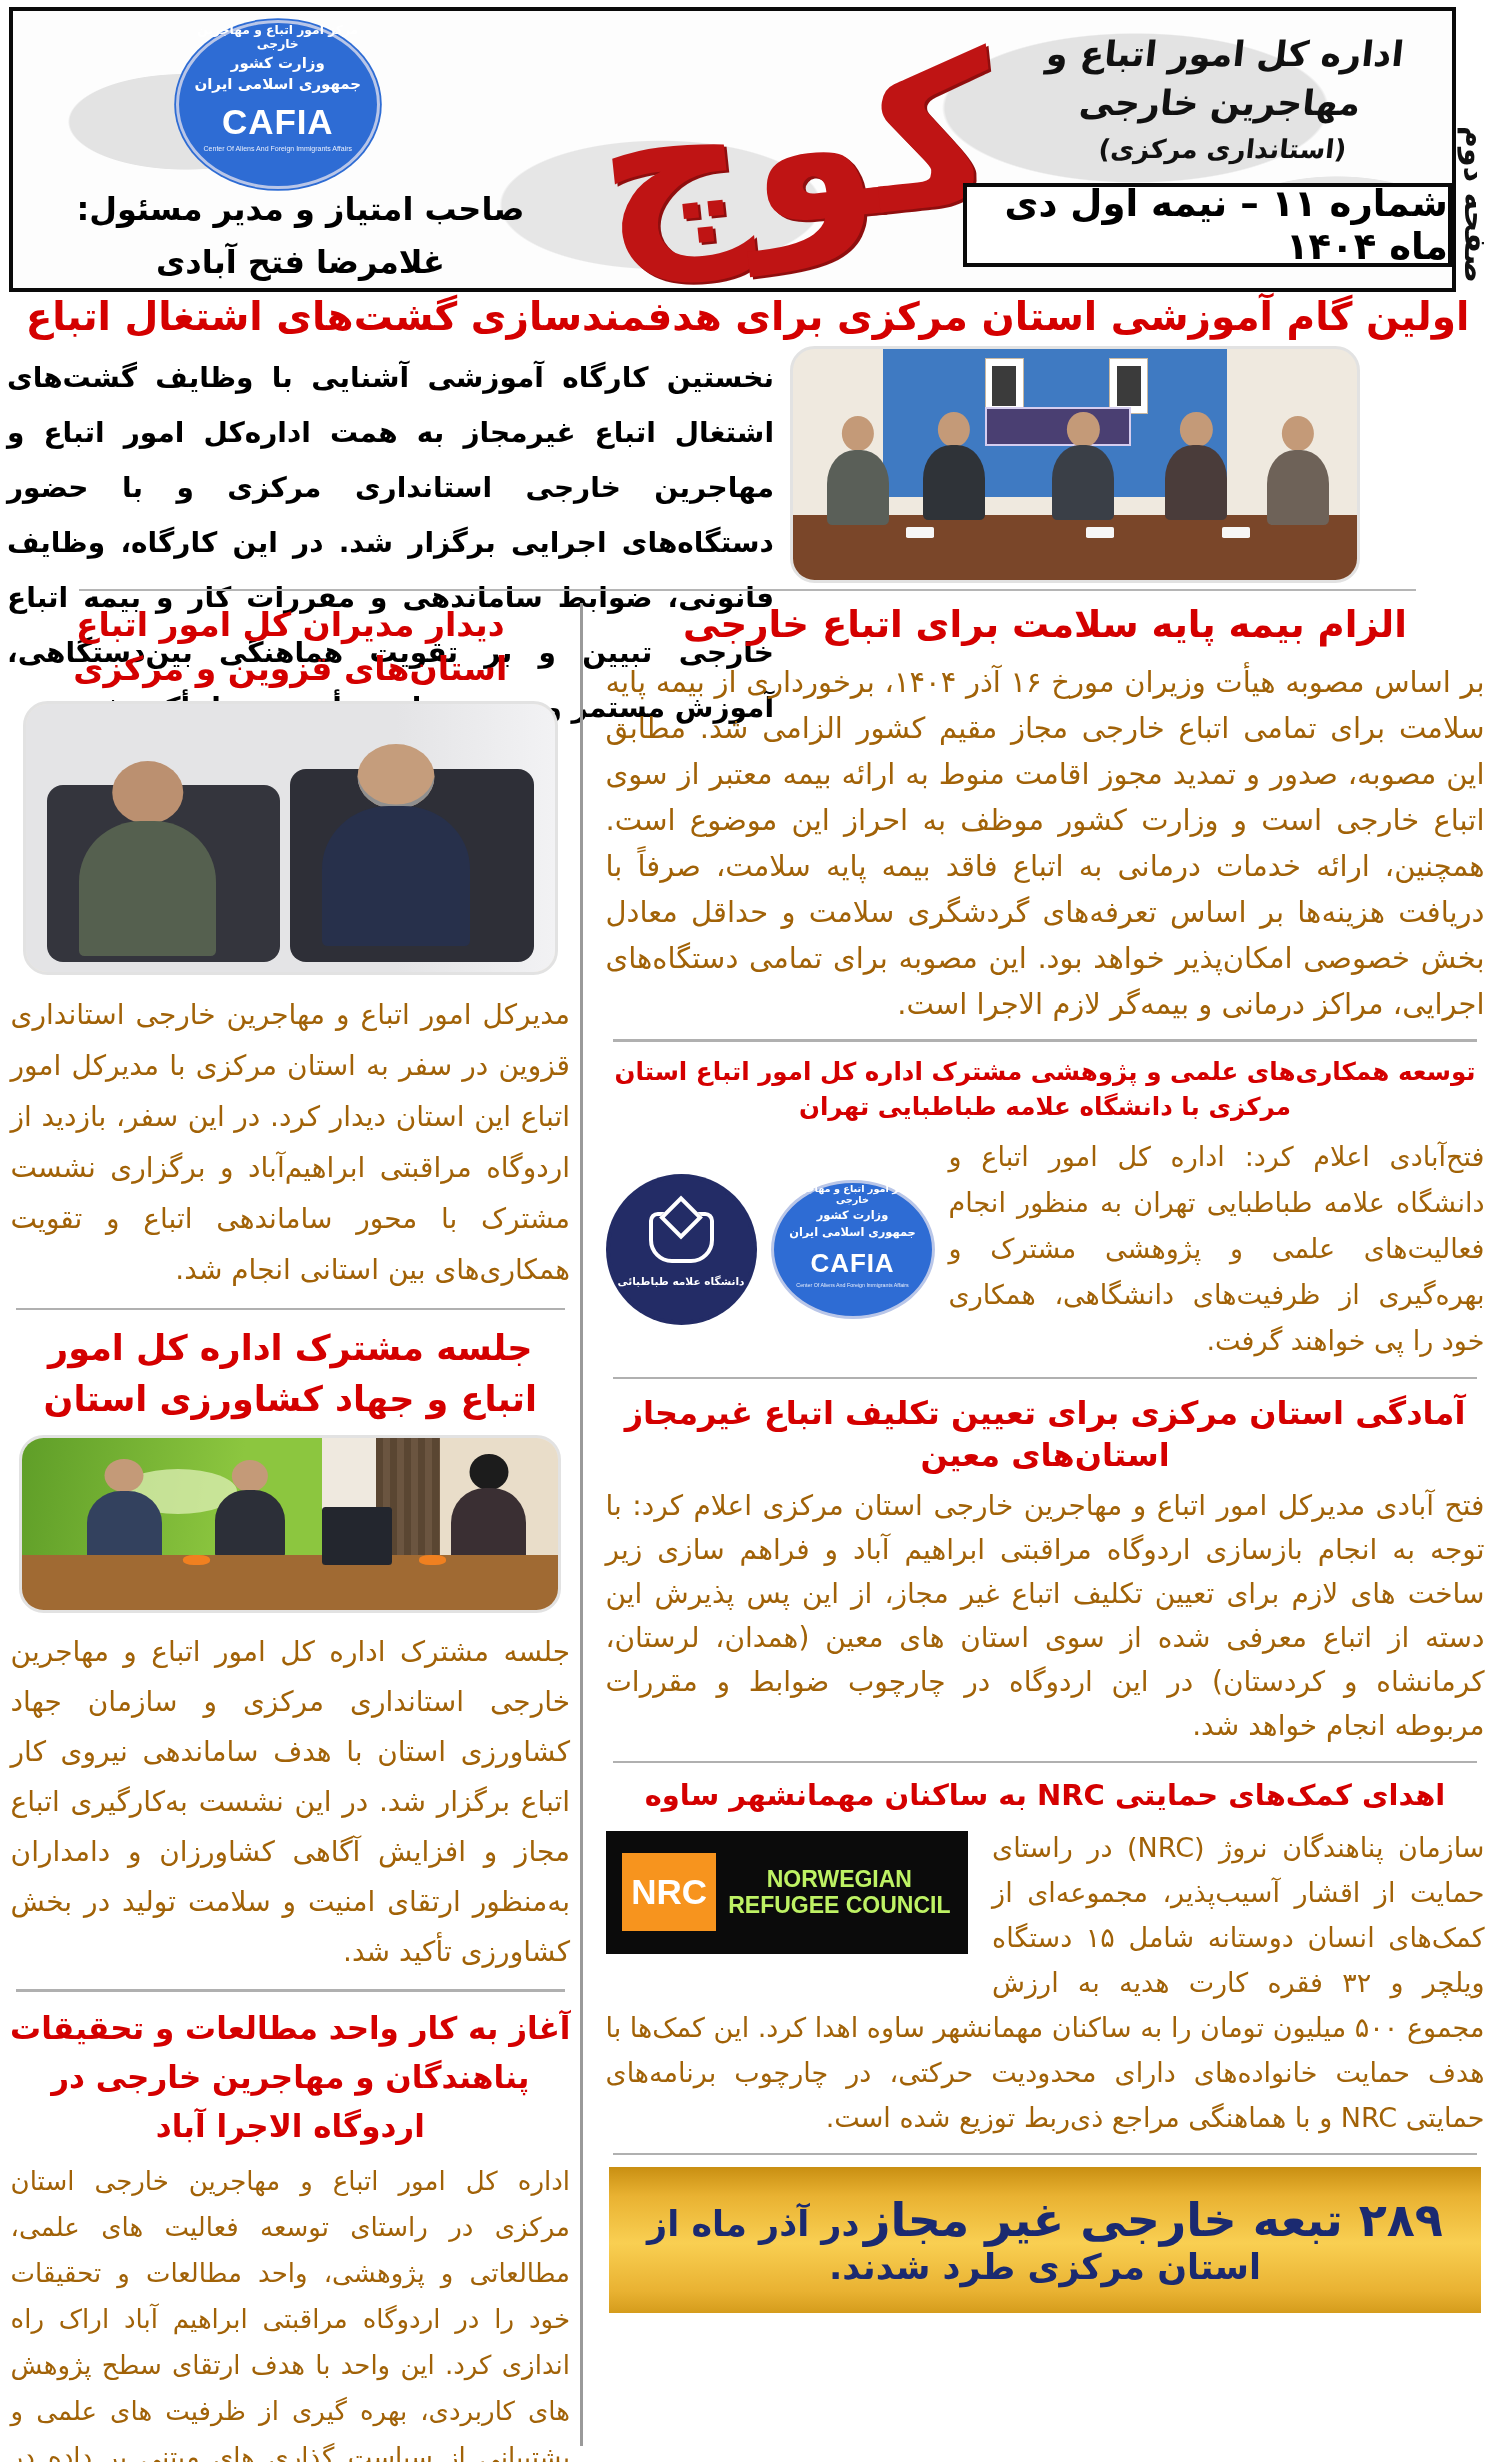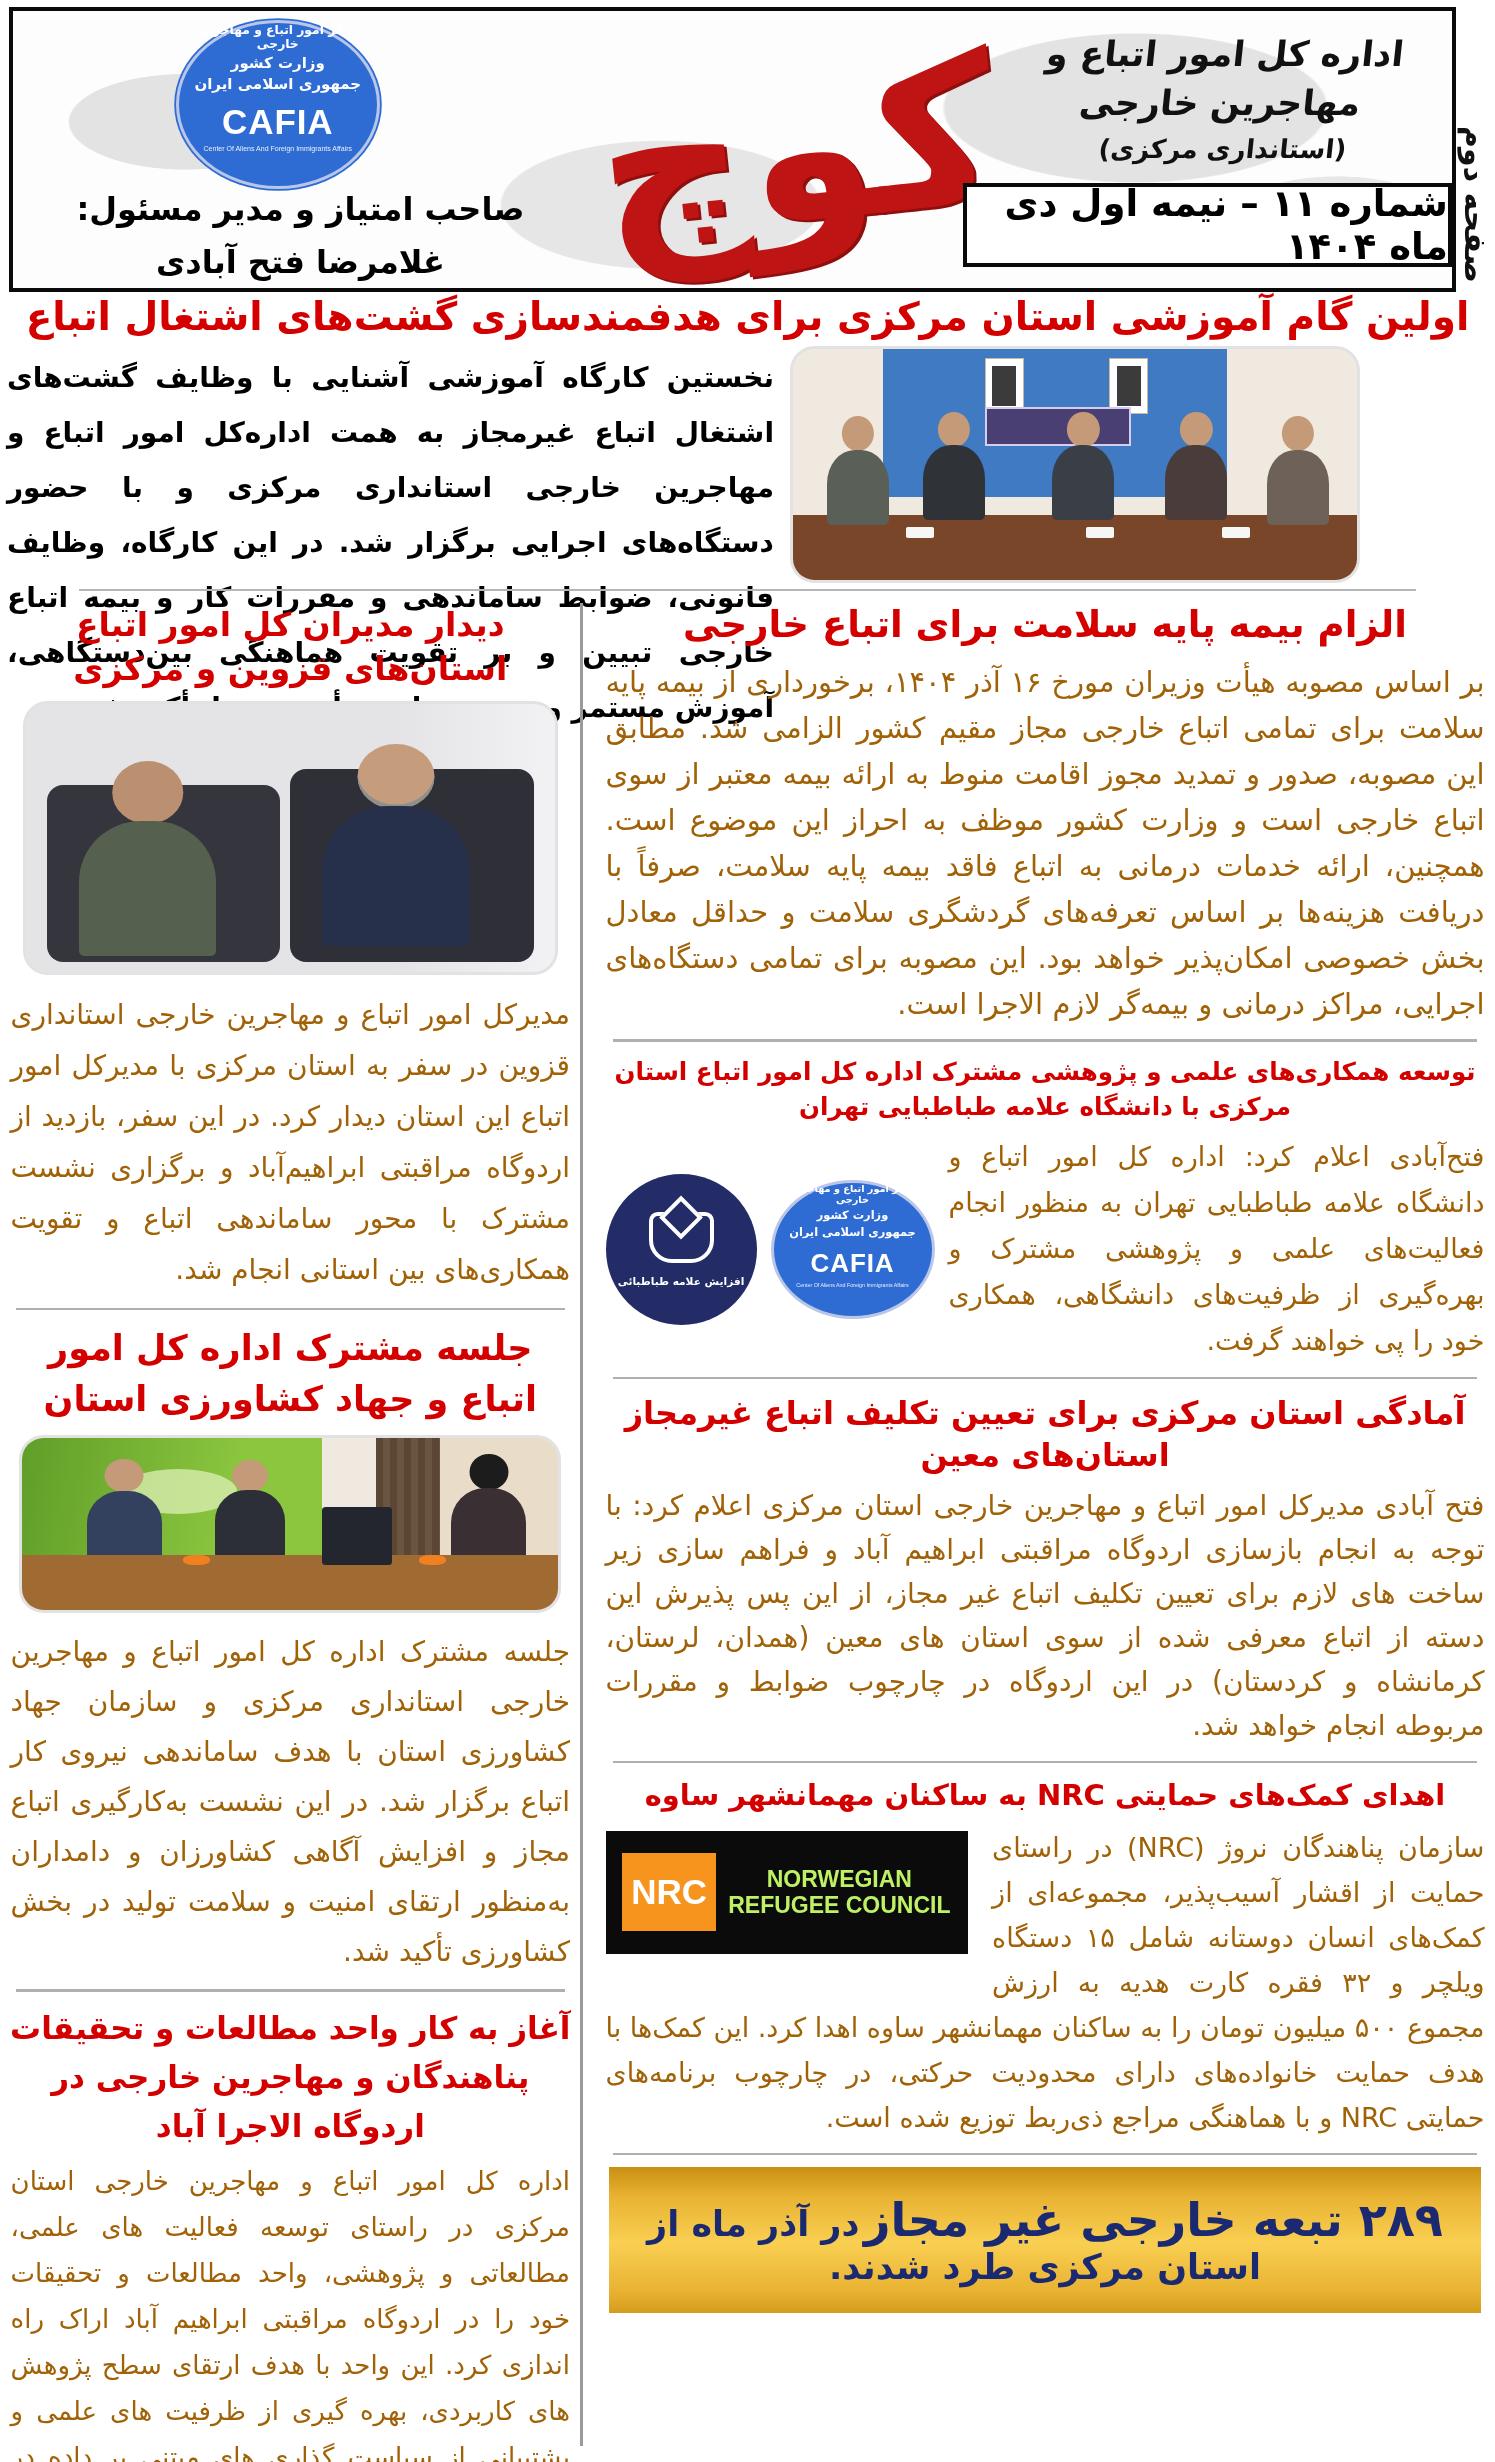--- a/index.html
+++ b/index.html
@@ -185,21 +185,21 @@
         <p class="body univ-body">فتح‌آبادی اعلام کرد: اداره کل امور اتباع و دانشگاه علامه طباطبایی تهران به منظور انجام فعالیت‌های علمی و پژوهشی مشترک و بهره‌گیری از ظرفیت‌های دانشگاهی، همکاری خود را پی خواهند گرفت.</p>
         <div class="cafia-logo small">
           <div class="l1">مرکز امور اتباع و مهاجرین خارجی</div>
           <div class="l2">وزارت کشور</div>
           <div class="l3">جمهوری اسلامی ایران</div>
           <div class="acr">CAFIA</div>
           <div class="ring">Center Of Aliens And Foreign Immigrants Affairs</div>
         </div>
         <div class="atu-logo">
           <div class="atu-orn"></div>
-          <div class="atu-name">افزایش علامه طباطبائی</div>
+          <div class="atu-name">دانشگاه علامه طباطبائی</div>
         </div>
       </div>
       <div class="hrline"></div>
 
       <h2 class="red camp-h">آمادگی استان مرکزی برای تعیین تکلیف اتباع غیرمجاز استان‌های معین</h2>
       <p class="body camp-body">فتح آبادی مدیرکل امور اتباع و مهاجرین خارجی استان مرکزی اعلام کرد: با توجه به انجام بازسازی اردوگاه مراقبتی ابراهیم آباد و فراهم سازی زیر ساخت های لازم برای تعیین تکلیف اتباع غیر مجاز، از این پس پذیرش این دسته از اتباع معرفی شده از سوی استان های معین (همدان، لرستان، کرمانشاه و کردستان) در این اردوگاه در چارچوب ضوابط و مقررات مربوطه انجام خواهد شد.</p>
       <div class="hrline"></div>
 
       <h2 class="red nrc-h">اهدای کمک‌های حمایتی NRC به ساکنان مهمانشهر ساوه</h2>
       <div class="nrc-flow">

